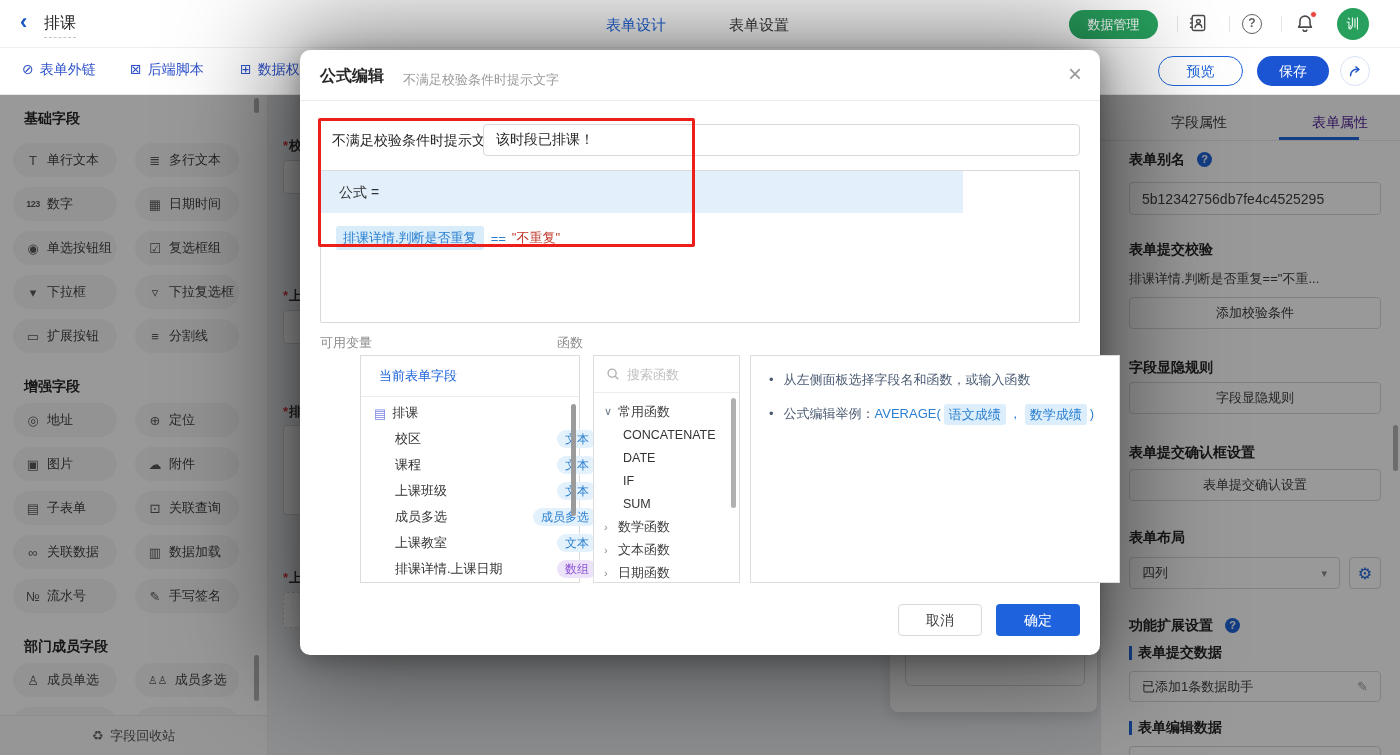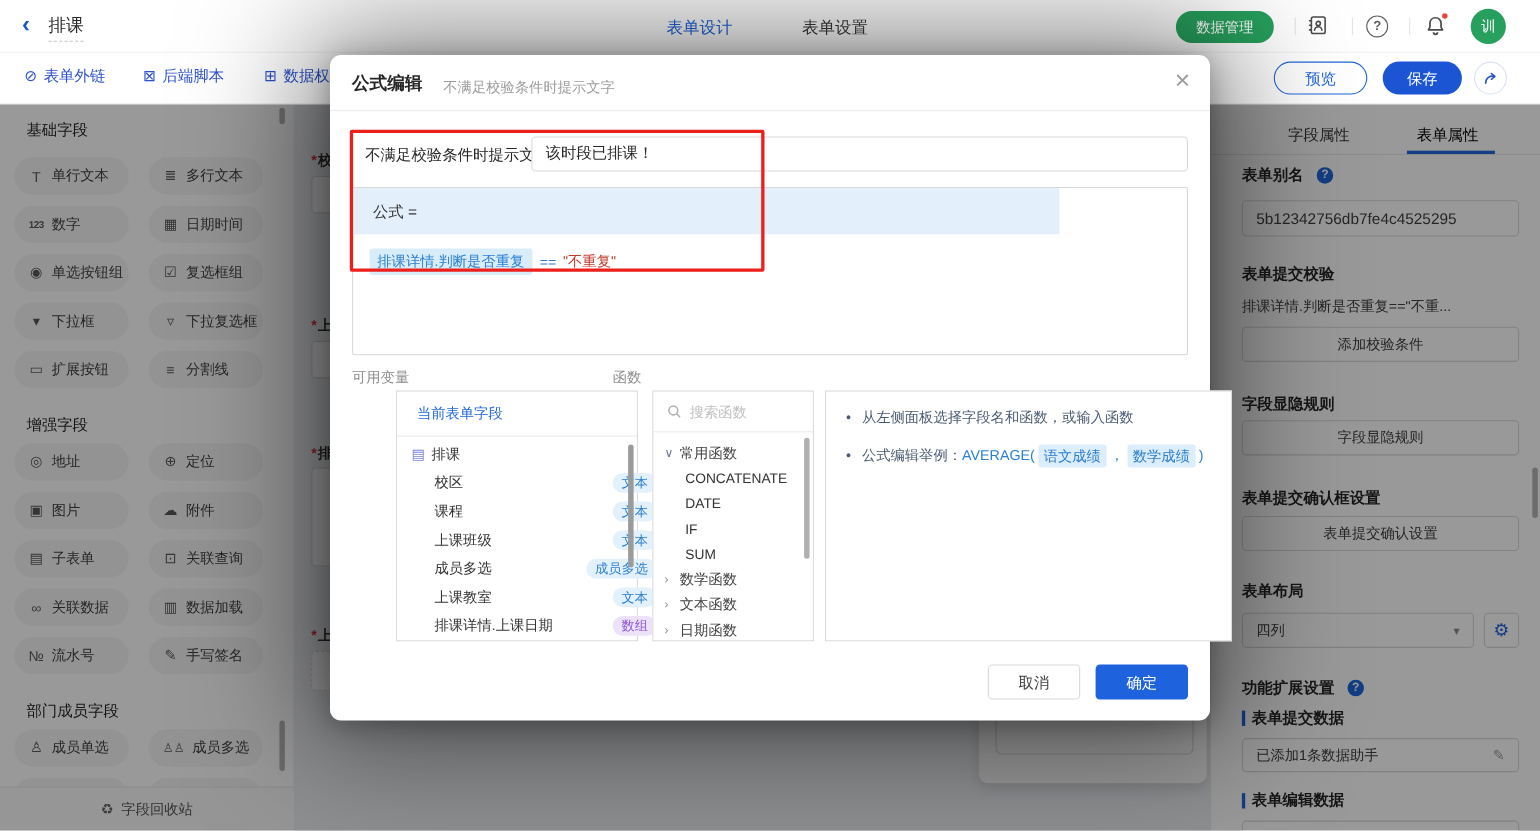--- a/index.html
+++ b/index.html
@@ -21,40 +21,40 @@
 
   .toolbar { position:absolute; left:0; top:48px; width:1400px; height:47px; background:#fff; border-bottom:1px solid #e8e8e8; z-index:10; }
   .tool-item { top:13px; font-size:14px; color:#2d52c9; cursor:pointer; white-space:nowrap; }
   .tool-item .tico { margin-right:6px; font-size:14px; }
   .btn-preview { left:1158px; top:8px; width:85px; height:30px; border:1px solid #2166dc; border-radius:16px; color:#2166dc; background:#fff; font-size:14px; text-align:center; line-height:28px; cursor:pointer; }
   .btn-save { left:1257px; top:8px; width:72px; height:30px; background:#1b55d4; border-radius:16px; color:#fff; font-size:14px; text-align:center; line-height:30px; cursor:pointer; }
   .btn-share { left:1340px; top:8px; width:30px; height:30px; border:1px solid #d9e2f5; border-radius:50%; background:#fff; display:flex; align-items:center; justify-content:center; cursor:pointer; }
 
   
   .sidebar { position:absolute; left:0; top:95px; width:268px; height:660px; background:#fff; border-right:1px solid #ececec; z-index:5; }
-  .side-h { left:24px; font-weight:normal; font-size:14px; color:#262626; }
+  .side-h { left:24px; font-weight:bold; font-size:14px; color:#262626; }
   .pill { width:104px; height:34px; background:#f5f6f7; border-radius:17px; display:flex; align-items:center; padding-left:13px; cursor:pointer; }
   .pill .pic { font-size:13px; color:#595959; margin-right:7px; min-width:14px; text-align:center; }
   .pill .pic.num { font-size:9px; font-weight:bold; letter-spacing:-0.5px; }
   .pill .plabel { font-size:13px; color:#404040; white-space:nowrap; }
   .recycle { position:absolute; left:0; top:620px; width:267px; height:40px; background:#fafafa; border-top:1px solid #ececec; display:flex; align-items:center; justify-content:center; font-size:13px; color:#555; cursor:pointer; }
   .recycle .pic { margin-right:7px; color:#666; }
   .thumb { width:5px; border-radius:3px; background:#b5b5b5; }
 
   
   .canvas { position:absolute; left:268px; top:95px; width:832px; height:660px; background:#eef0f4; z-index:4; }
   .cv-label { left:15px; font-size:13px; color:#333; font-weight:bold; white-space:nowrap; }
   .cv-label .req { color:#d9363e; margin-right:1px; }
   .fieldbox { background:#fff; border:1px solid #d9d9d9; border-radius:4px; }
   .bg-popup { left:622px; top:475px; width:207px; height:142px; background:#fff; border-radius:8px; box-shadow:0 4px 14px rgba(0,0,0,0.12); }
 
   
   .rightpanel { position:absolute; left:1100px; top:95px; width:300px; height:660px; background:#fff; border-left:1px solid #ececec; z-index:5; }
   .rp-tab { top:19px; font-size:14px; color:#3a3a3a; cursor:pointer; }
-  .rp-tab.active { color:#000000; }
+  .rp-tab.active { color:#4c1d95;margin-left:24px; }
   .rp-underline { left:178px; top:42px; width:80px; height:3px; background:#2166dc; }
   .rp-tabline { left:0; top:45px; width:300px; height:1px; background:#e9e9e9; }
   .rp-h { font-weight:bold; font-size:14px; color:#262626; white-space:nowrap; }
   .help-blue { width:15px; height:15px; border-radius:50%; background:#2166dc; color:#fff; font-size:11px; font-weight:bold; text-align:center; line-height:15px; display:inline-block; }
   .panel-btn { border:1px solid #d9d9d9; border-radius:4px; background:#fff; font-size:13px; color:#404040; display:flex; align-items:center; justify-content:center; cursor:pointer; }
   .panel-box { border:1px solid #d9d9d9; border-radius:4px; background:#fff; font-size:13px; color:#404040; display:flex; align-items:center; padding:0 12px; }
   .rp-text { font-size:13px; color:#404040; white-space:nowrap; }
   .blue-bar { width:3px; height:14px; background:#2166dc; }
   .gear-btn { border:1px solid #d9d9d9; border-radius:4px; background:#fff; color:#2166dc; font-size:16px; display:flex; align-items:center; justify-content:center; cursor:pointer; }
   .sel-chev { color:#8c8c8c; font-size:11px; }

